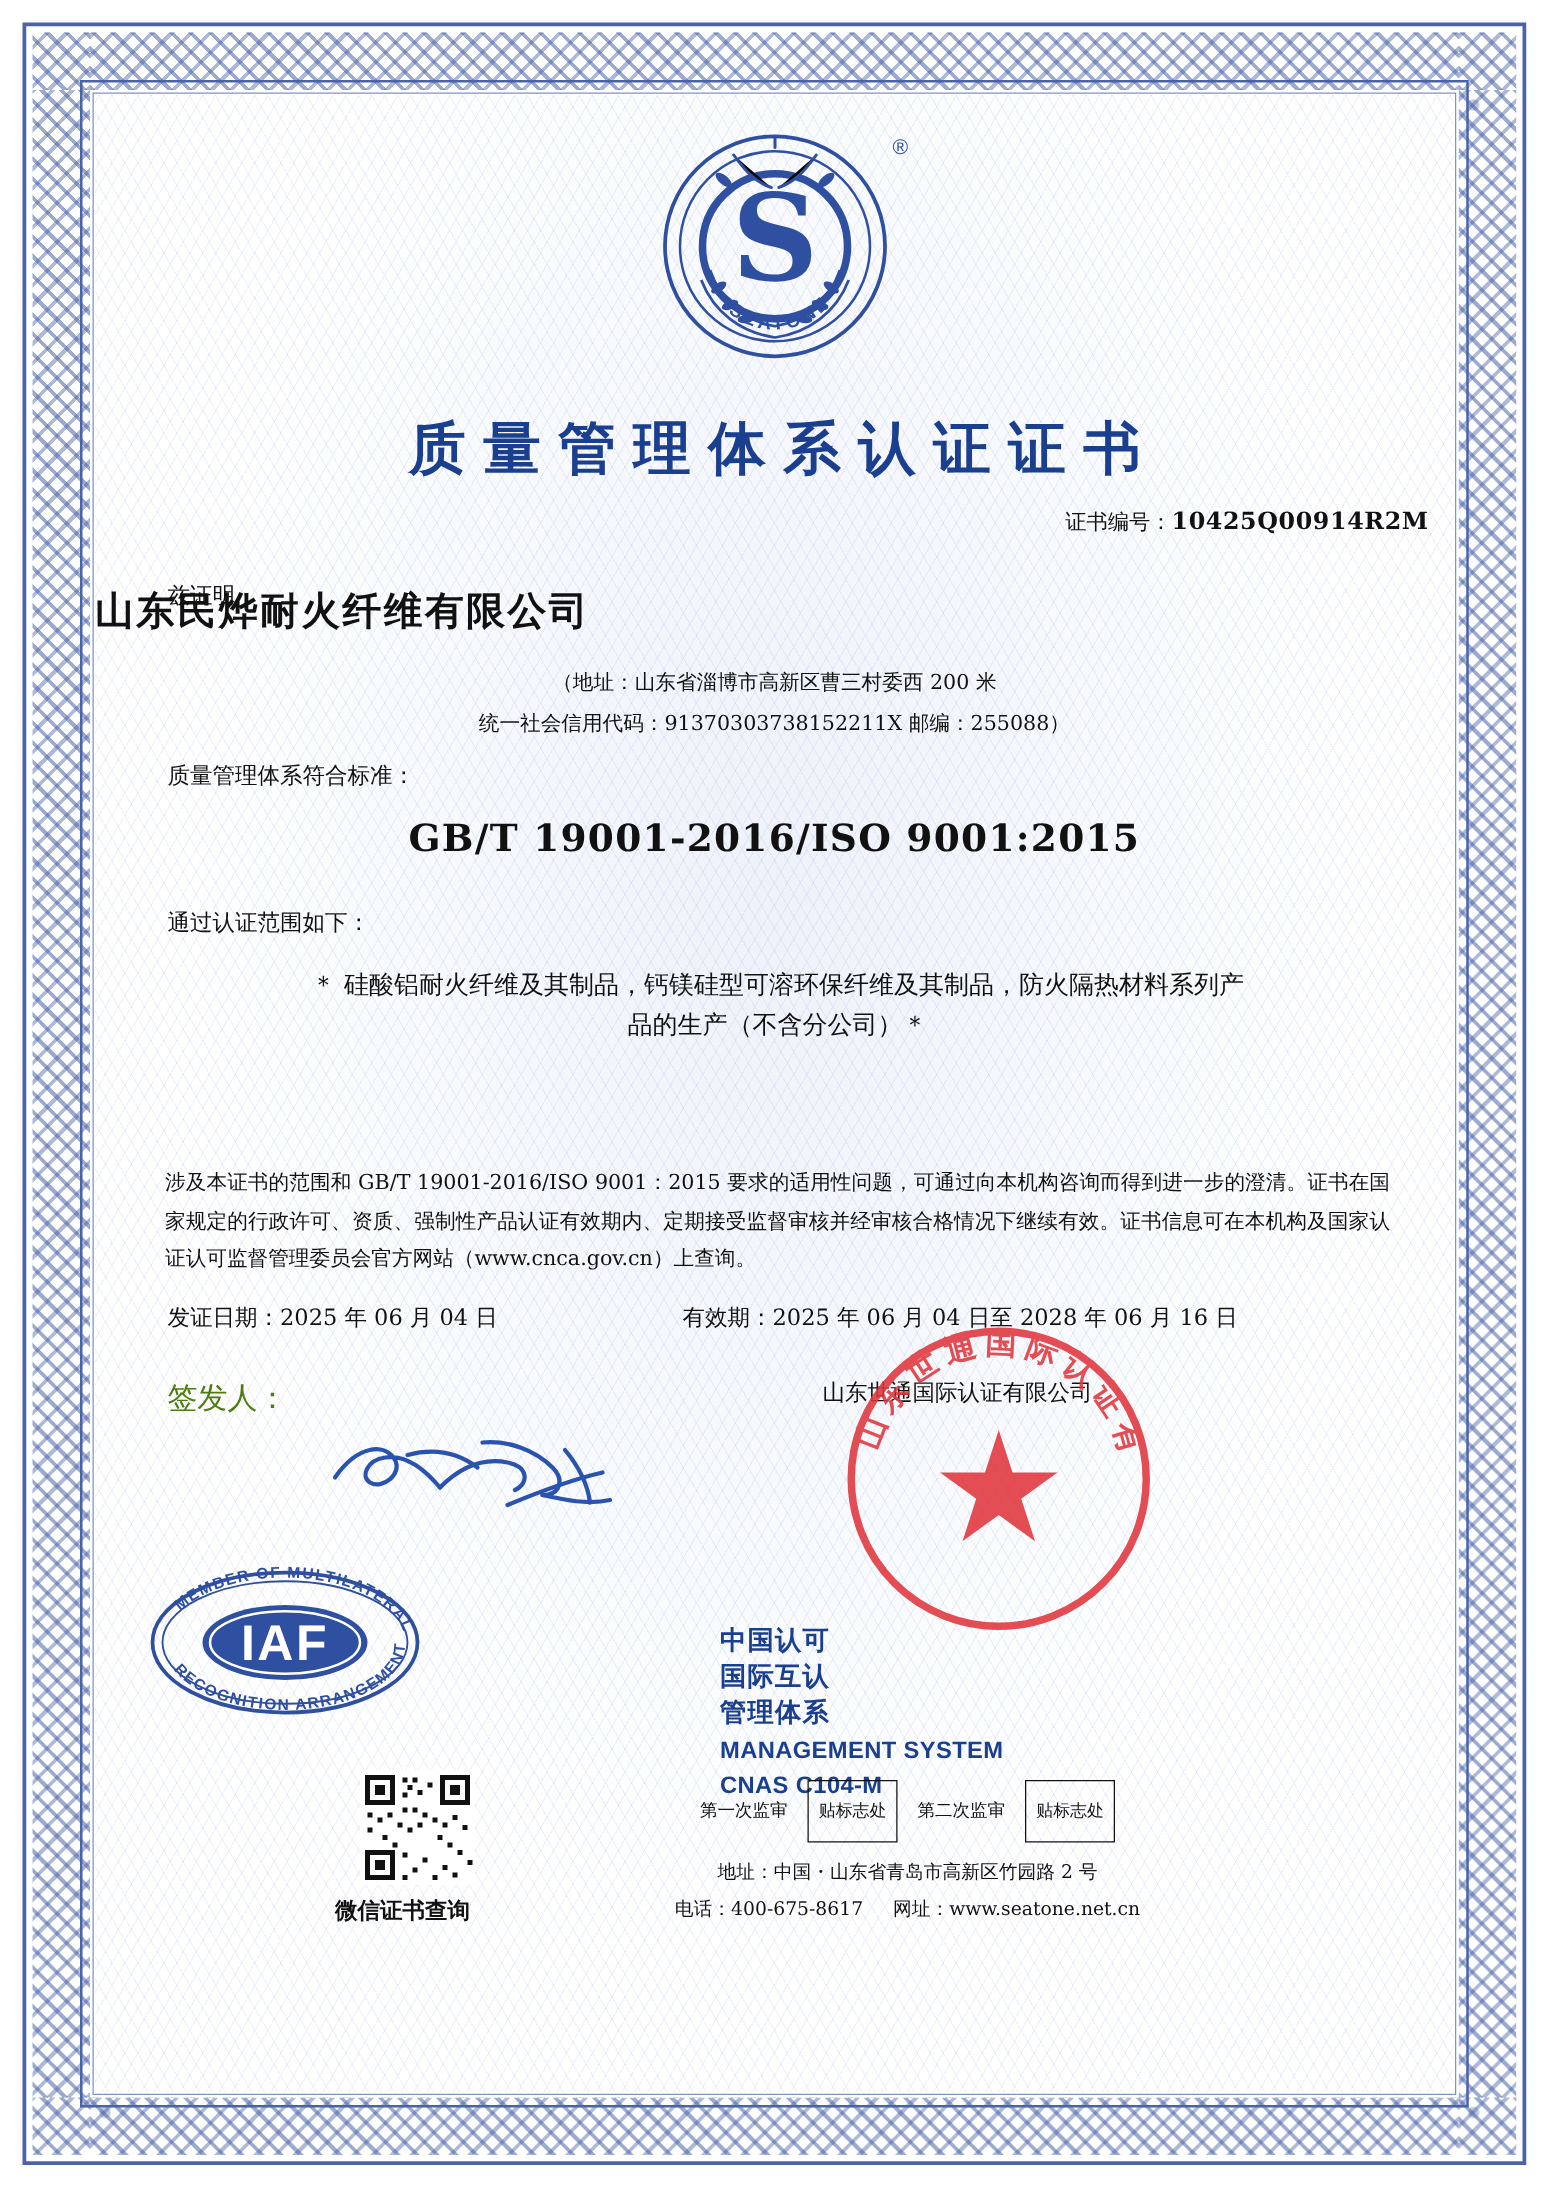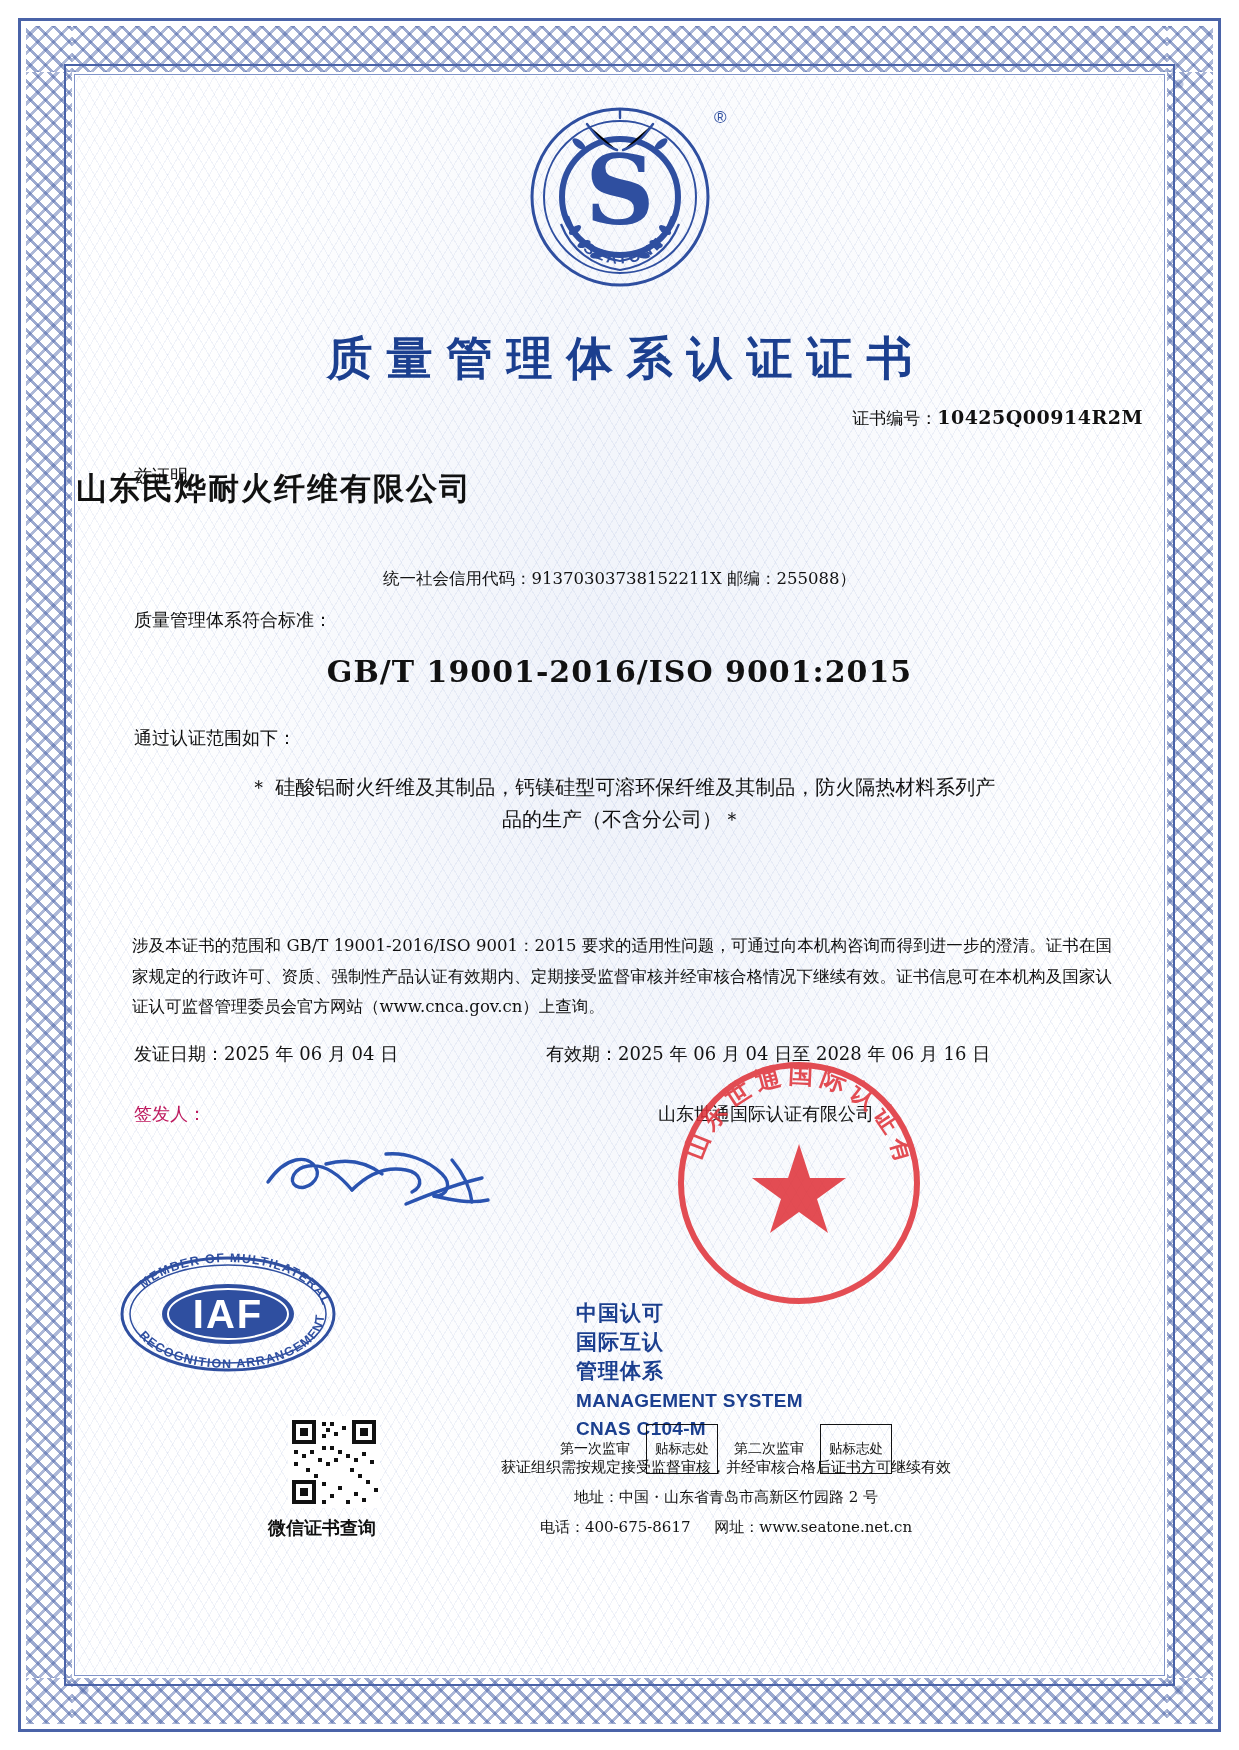--- a/index.html
+++ b/index.html
@@ -200,22 +200,22 @@
     left: 470px;
     font-family: "DejaVu Serif", "Liberation Serif", serif;
     font-size: 18px;
     color: #111111;
   }
   .signer {
     position: absolute;
     top: 1026px;
     left: 58px;
     font-family: "DejaVu Serif", "Liberation Serif", serif;
-    font-size: 18px;
-    color: #be185d;
+    font-size: 24px;
+    color: #4d7c0f;
   }
   .issuer-org {
     position: absolute;
     top: 1026px;
     left: 582px;
     font-family: "DejaVu Serif", "Liberation Serif", serif;
     font-size: 18px;
     color: #111111;
   }
 
@@ -382,20 +382,21 @@
     </div>
 
     <div class="title">质量管理体系认证证书</div>
 
     <div class="cert-no">
       <span>证书编号：</span><b>10425Q00914R2M</b>
     </div>
 
     <div class="label-left" style="top:388px;">兹证明</div>
     <div class="company">山东民烨耐火纤维有限公司</div>
+    <div class="addr1">（地址：山东省淄博市高新区曹三村委西 200 米</div>
     <div class="addr2">统一社会信用代码：91370303738152211X 邮编：255088）</div>
 
     <div class="label-left" style="top:532px;">质量管理体系符合标准：</div>
     <div class="std">GB/T 19001-2016/ISO 9001:2015</div>
 
     <div class="label-left" style="top:650px;">通过认证范围如下：</div>
     <div class="scope">
       <span class="l1">＊ 硅酸铝耐火纤维及其制品，钙镁硅型可溶环保纤维及其制品，防火隔热材料系列产</span>
       <span class="l2">品的生产（不含分公司）＊</span>
     </div>
@@ -516,21 +517,20 @@
       </svg>
     </div>
     <div class="qr-label">微信证书查询</div>
 
     <div class="audit-row">
       <span>第一次监审</span>
       <span class="audit-box">贴标志处</span>
       <span>第二次监审</span>
       <span class="audit-box">贴标志处</span>
     </div>
-    <div class="audit-note">获证组织需按规定接受监督审核，并经审核合格后证书方可继续有效</div>
     <div class="org-addr">地址：中国・山东省青岛市高新区竹园路 2 号</div>
     <div class="org-contact">
       <span>电话：</span><span>400-675-8617</span>
       &nbsp;&nbsp;&nbsp;
       <span>网址：</span><span>www.seatone.net.cn</span>
     </div>
 
   </div>
 </div>
 

